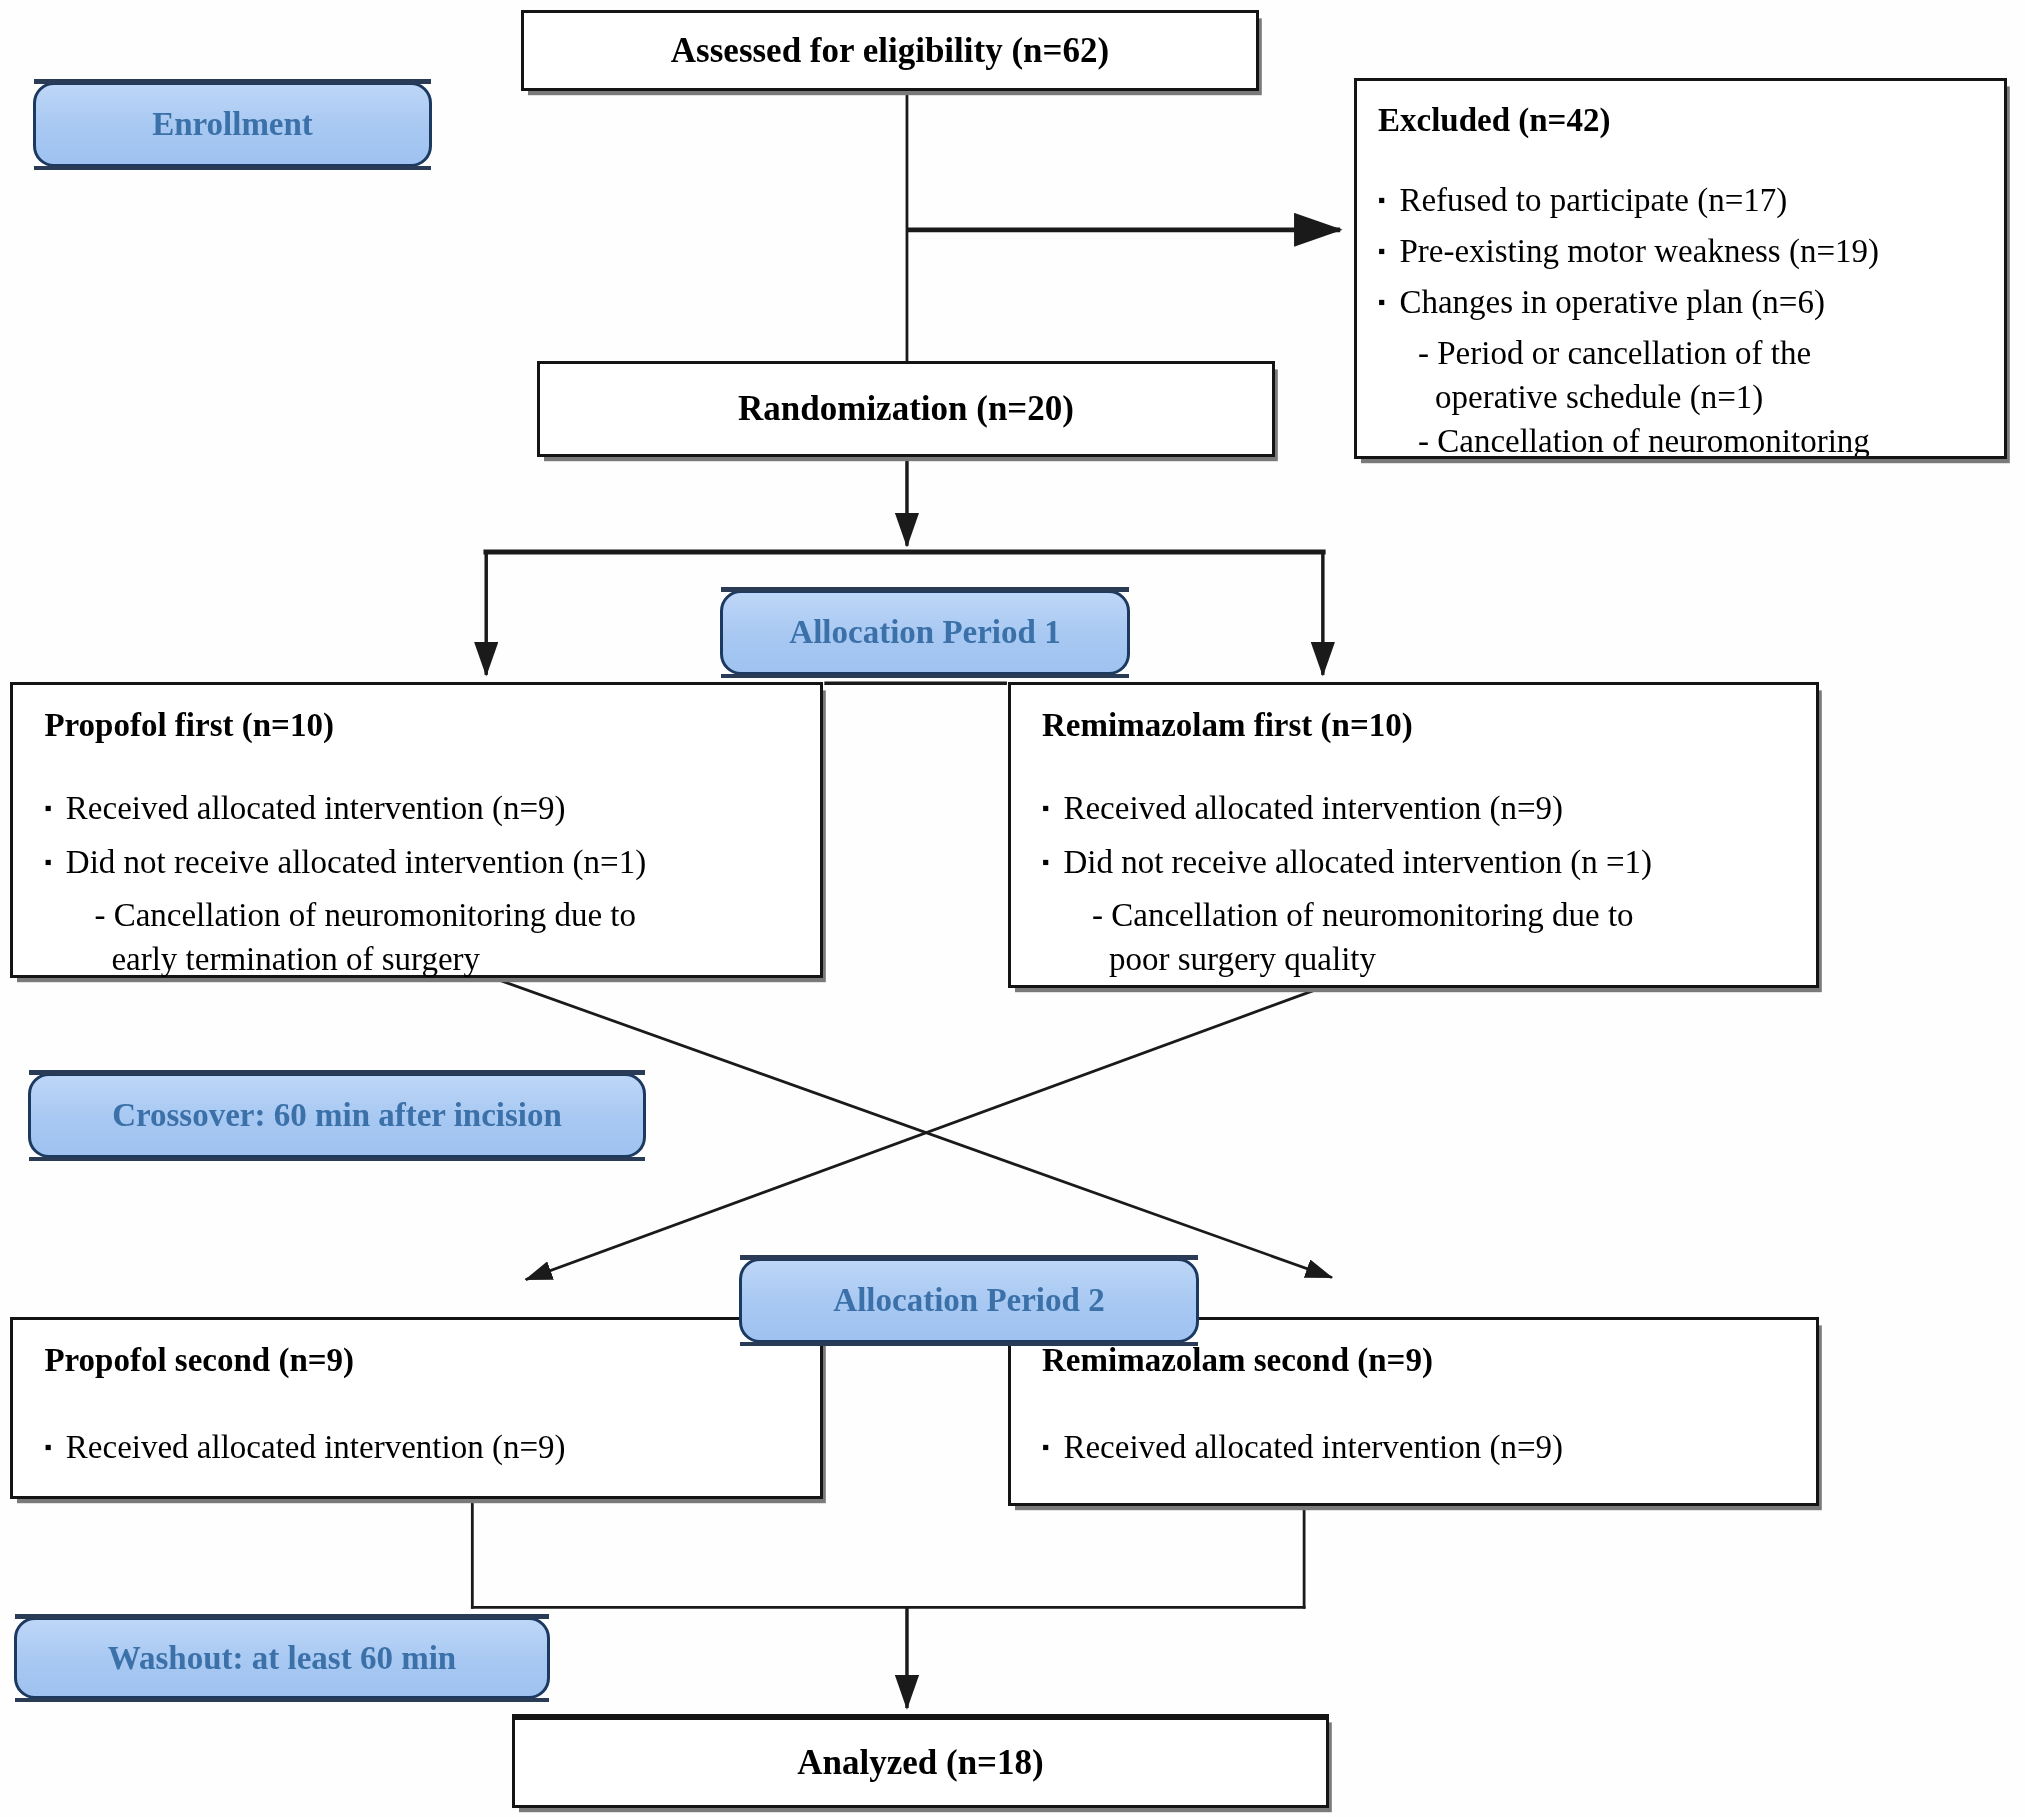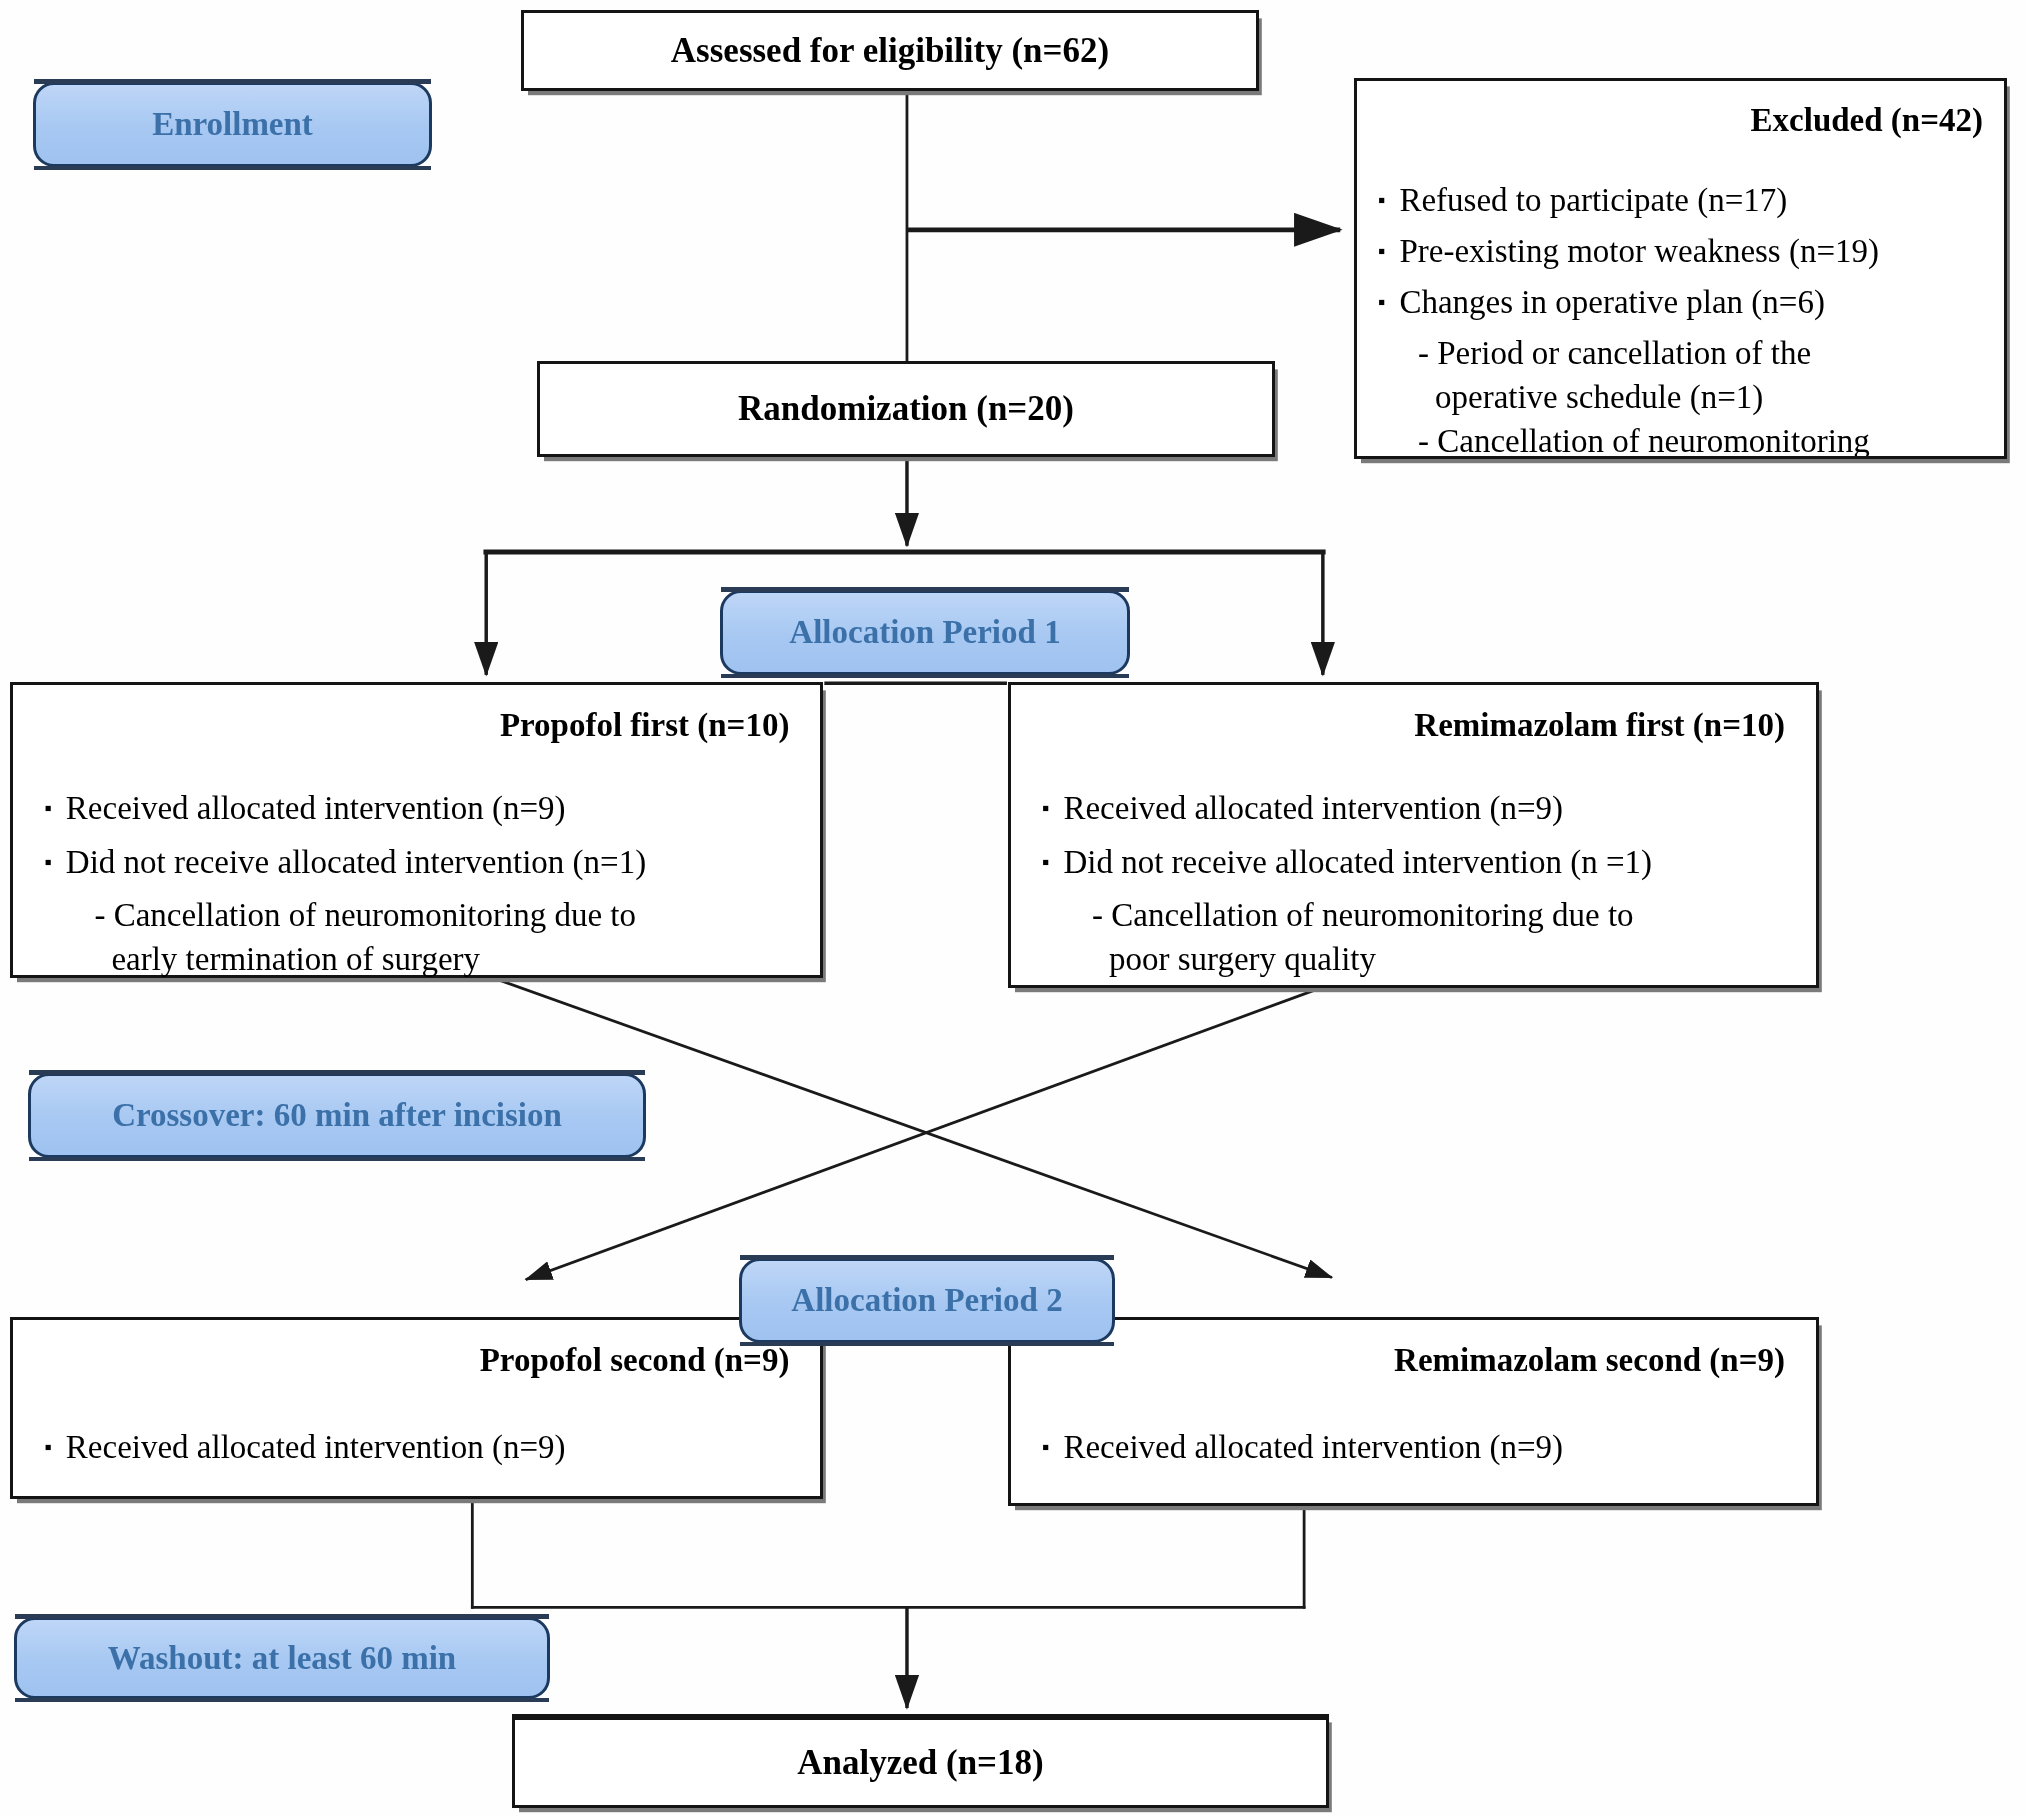--- a/index.html
+++ b/index.html
@@ -19,21 +19,21 @@
     border:3.5px solid #141414;
     box-sizing:border-box;
     box-shadow:4.9px 6.3px 0 -2.1px #7a7a7a;
     z-index:2;
   }
   .centerbox{
     display:flex;align-items:center;justify-content:center;
     font-weight:bold;font-size:35px;text-align:center;
   }
   .contentbox{padding:16.7px 21px;}
-  .box-title{font-weight:bold;font-size:33px;line-height:44px;text-align:right;}
+  .box-title{font-weight:bold;font-size:33px;line-height:44px;}
   .bullet-row{font-size:33px;line-height:44px;display:flex;}
   .bullet-glyph{font-size:21px;line-height:44px;margin-right:14px;flex:0 0 auto;}
   .sub-dash{font-size:33px;line-height:44px;}
   .sub-cont{font-size:33px;line-height:44px;}
 
   .pill{
     position:absolute;
     background:linear-gradient(180deg,#bed6f7 0%,#a7c8f2 55%,#9fc2f0 100%);
     border:3.5px solid #1c3a60;
     border-radius:21px;
@@ -55,21 +55,21 @@
 
   
   #box-assessed      {left:521px;  top:10.4px;   width:738px; height:81px;}
   #pill-enrollment   {left:33px;   top:82px;  width:399px;  height:85px;}
   #box-excluded      {left:1354px; top:78px;  width:653px;  height:381px; overflow:hidden;}
   #box-randomization {left:537px;  top:361px;  width:738px; height:96px;}
   #pill-allocation1  {left:720px; top:590px;  width:410px;  height:85px;}
   #box-propofol-first    {left:10.4px;   top:682px;  width:813px; height:296px; padding:18px 31px;}
   #box-remimazolam-first {left:1008px; top:682px;  width:811px; height:306px; padding:18px 31px;}
   #pill-crossover    {left:28px;   top:1073px; width:618px;  height:85px;}
-  #pill-allocation2  {left:739px; top:1258px; width:376px;  height:85px;}
+  #pill-allocation2  {left:739px; top:1258px; width:460px;  height:85px;}
   #box-propofol-second    {left:10.4px;   top:1317px; width:813px; height:182px; padding:18px 31px;}
   #box-remimazolam-second {left:1008px; top:1317px; width:811px; height:189px; padding:18px 31px;}
   #pill-washout      {left:14px;   top:1617px; width:536px;  height:82px;}
   #box-analyzed      {left:512px;  top:1714px; width:817px; height:94px; border-top-width:6.3px;}
 
   #box-excluded .box-title{margin-bottom:36px;}
   #box-excluded .bullet-row{margin-bottom:7px;}
   #box-excluded .sub-dash{padding-left:40px;}
   #box-excluded .sub-cont{padding-left:57px;}
 

